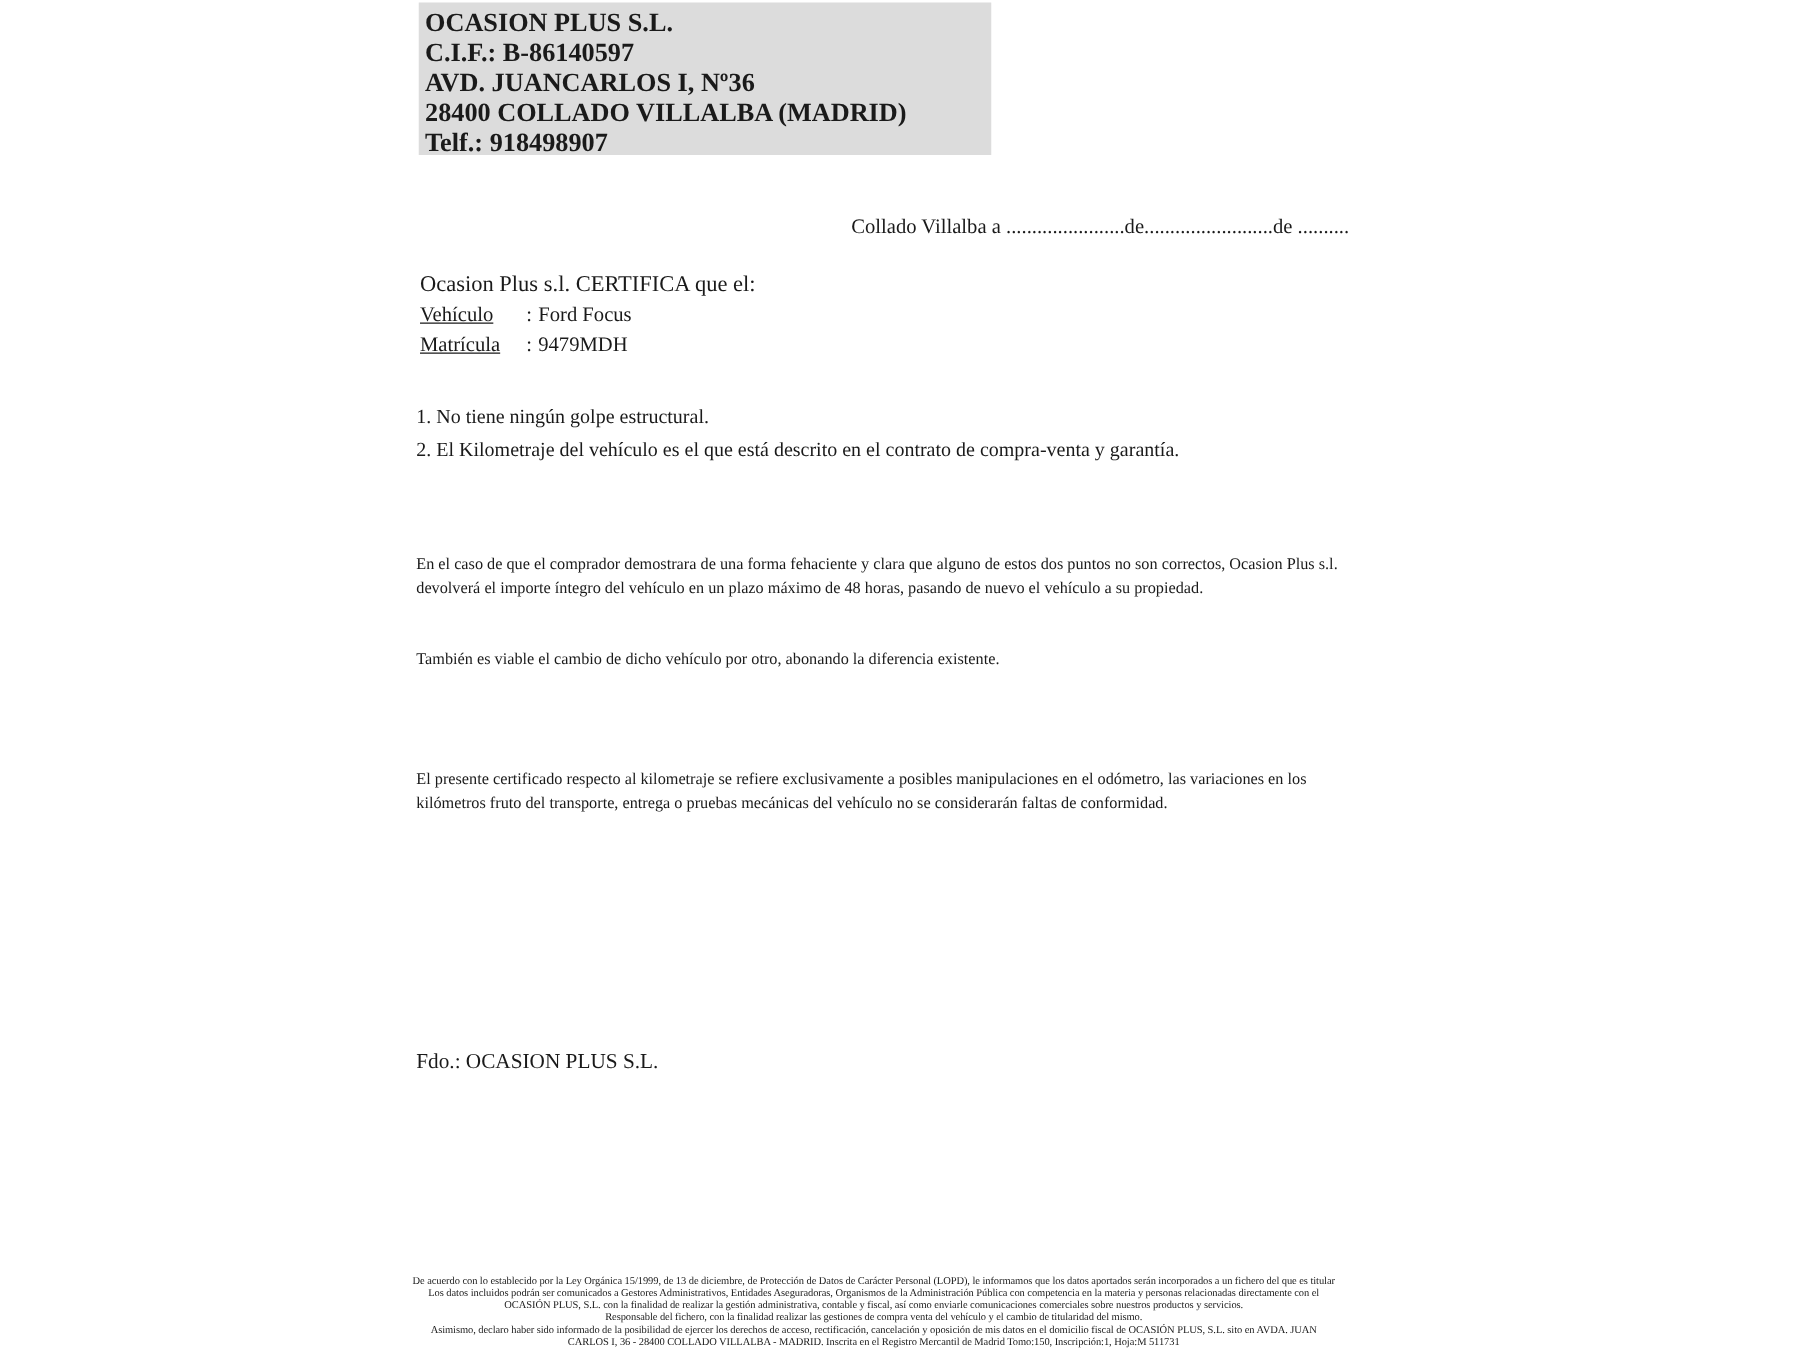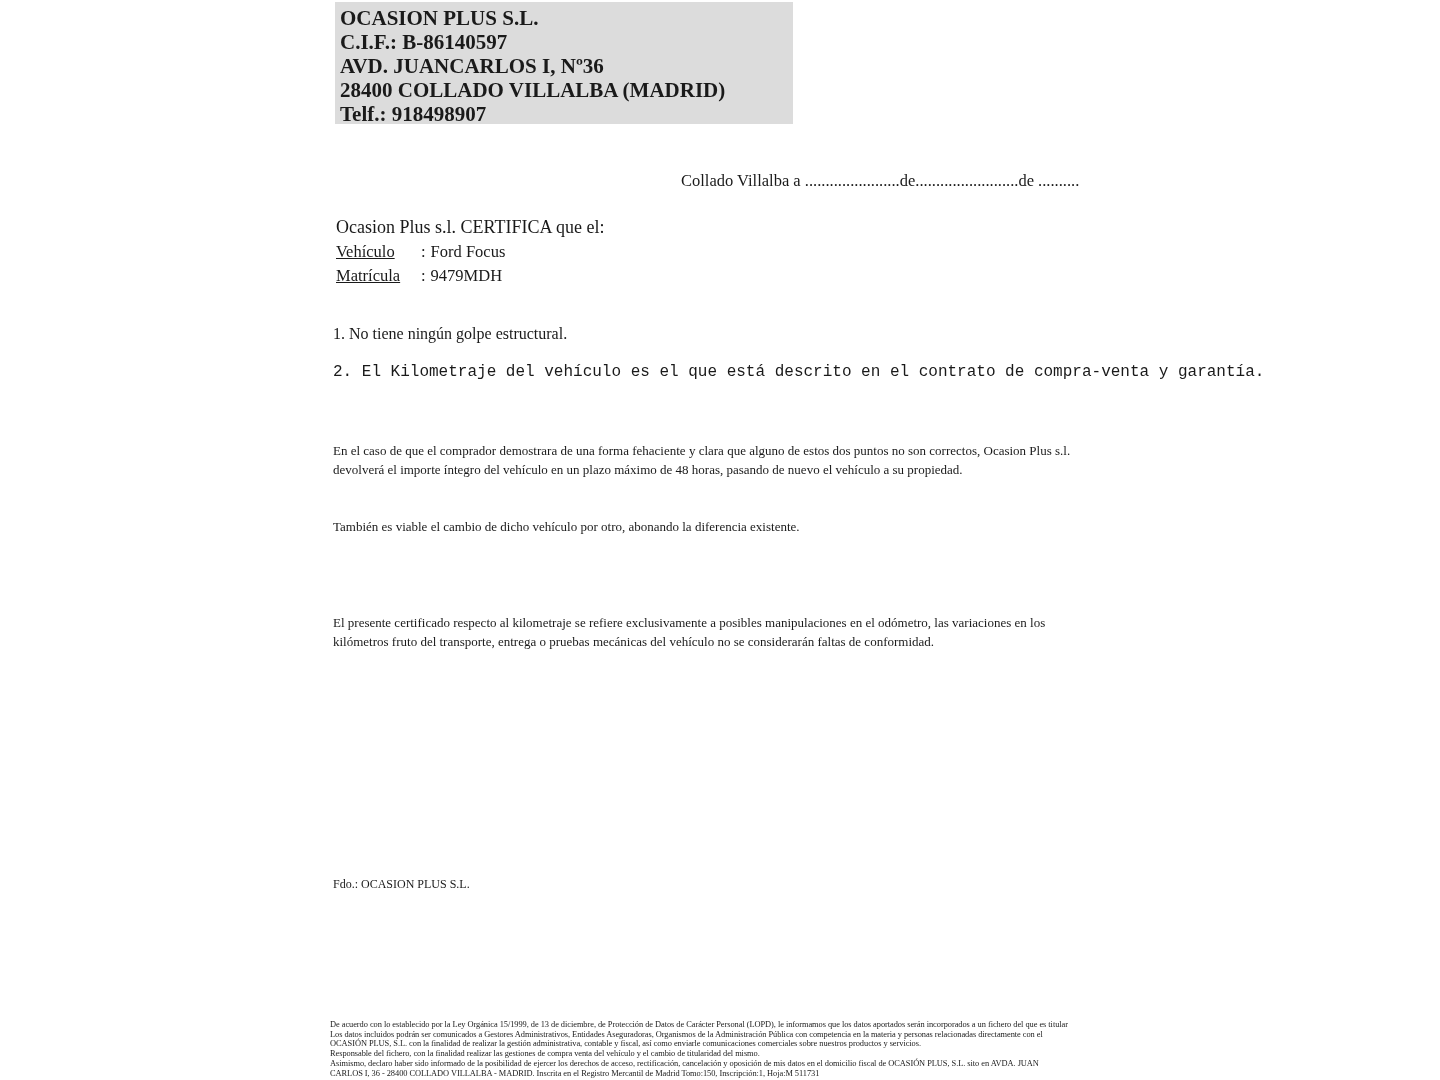--- a/index.html
+++ b/index.html
@@ -48,45 +48,45 @@
     text-decoration: underline;
   }
   .field-value { margin-left: 5px; }
   .point {
     position: absolute;
     left: 333px;
     font-size: 16px;
     white-space: nowrap;
   }
   .point1 { top: 325px; }
-  .point2 { top: 363px; font-family: Liberation Mono, monospace; }
+  .point2 { top: 352px; }
   .para {
     position: absolute;
     left: 333px;
     width: 766px;
     font-size: 13px;
     line-height: 19.4px;
   }
   .para1 { top: 441px; }
   .para2 { top: 517px; }
   .para3 { top: 556px; }
   .para4 { top: 613px; }
   .signature {
     position: absolute;
-    left: 333px; top: 877px;
-    font-size: 12px;
+    left: 333px; top: 839px;
+    font-size: 17px;
   }
   .legal-footer {
     position: absolute;
     left: 330px; top: 1020px;
     font-size: 8.4px;
     line-height: 9.7px;
     letter-spacing: -0.05px;
   }
-  .legal-line { white-space: nowrap; }
+  .legal-line { white-space: nowrap; text-align: center; }
 </style>
 </head>
 <body>
 
 <div class="page">
 
   <div class="header-box">
     <div>OCASION PLUS S.L.</div>
     <div>C.I.F.: B-86140597</div>
     <div>AVD. JUANCARLOS I, Nº36</div>

